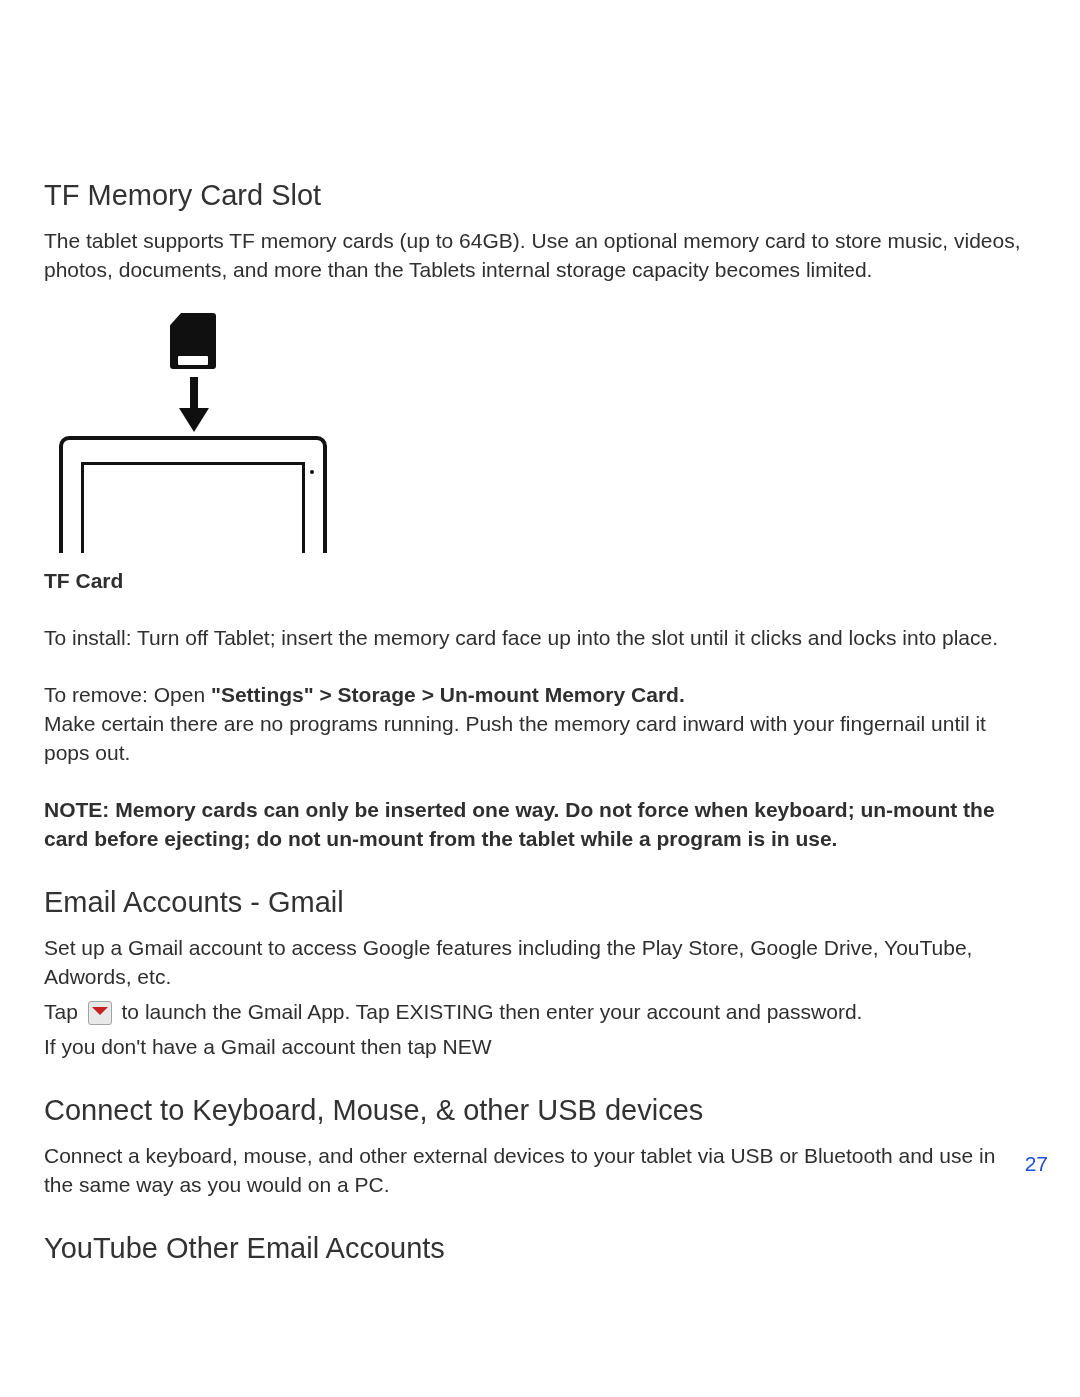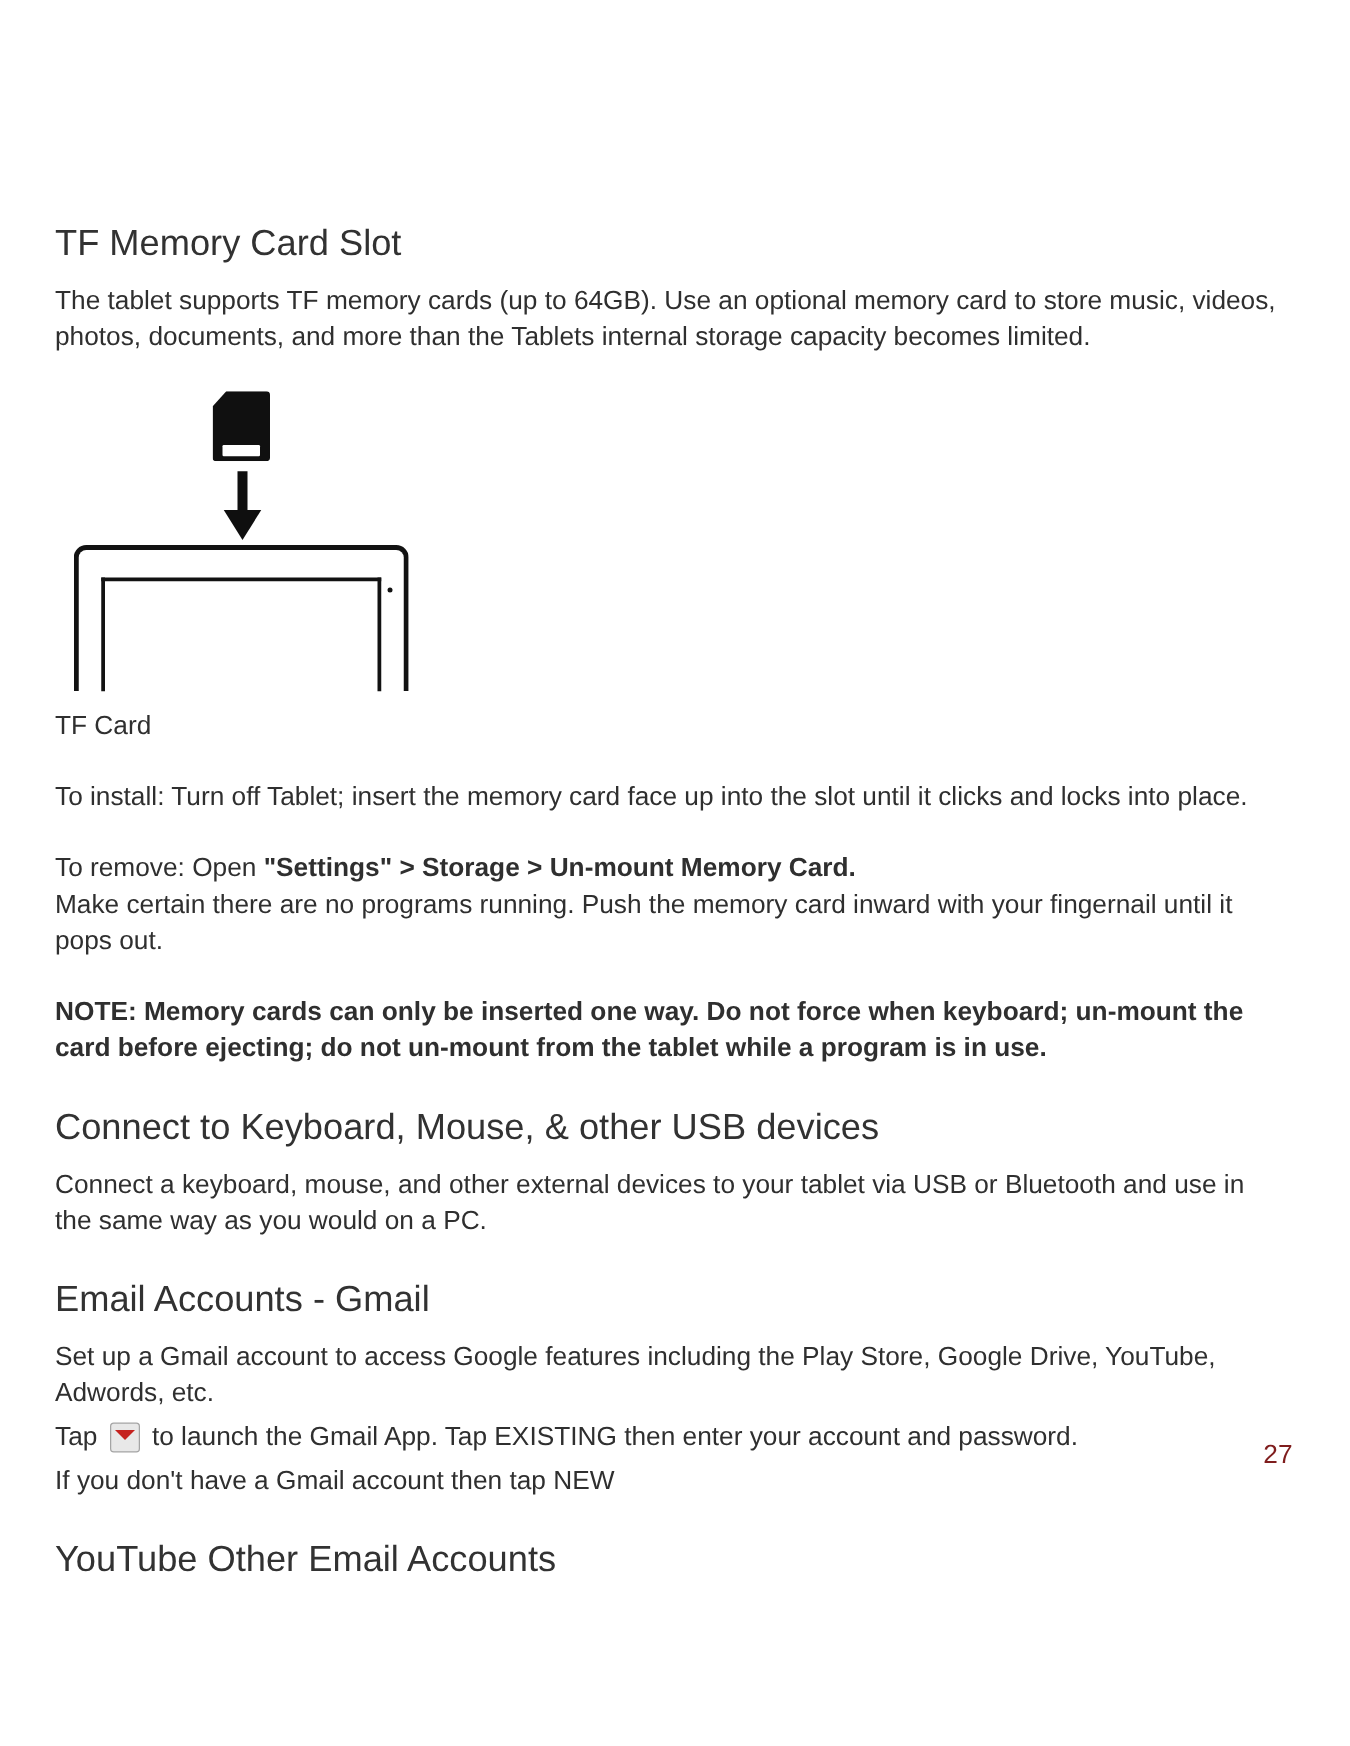--- a/index.html
+++ b/index.html
@@ -2,42 +2,42 @@
 <html><head>
 <meta charset="utf-8">
 <style>
   html,body{margin:0;padding:0;background:#fff;color:#2f2f2f;}
   body{width:1080px;min-height:1397px;position:relative;font-family:"Helvetica Neue",Helvetica,Arial,sans-serif;font-size:21px;line-height:1.38;}
   .page{padding:175px 58px 0 44px;}
   h2{font-weight:400;font-size:29px;color:#323232;margin:0 0 12px 0;}
   p{margin:0 0 28px 0;}
   .tight{margin-bottom:6px;}
   strong{font-weight:700;}
-  .subhead{font-weight:400;margin:14px 0 28px 0;font-size:21px;}
+  .subhead{font-weight:700;margin:14px 0 28px 0;font-size:21px;}
   .figure{width:280px;height:240px;margin:6px 0 6px 10px;position:relative;}
   .sd-card{position:absolute;left:116px;top:0;width:46px;height:56px;}
   .sd-body{position:absolute;left:0;top:0;width:46px;height:56px;background:#101010;border-radius:3px;clip-path:polygon(24% 0,100% 0,100% 100%,0 100%,0 22%);}
   .sd-gap{position:absolute;left:8px;bottom:4px;width:30px;height:9px;background:#fff;border-radius:1px;}
   .arrow{position:absolute;left:128px;top:64px;width:24px;height:56px;}
   .arrow-shaft{position:absolute;left:8px;top:0;width:8px;height:33px;background:#0f0f0f;}
   .arrow-head{position:absolute;left:-3px;top:31px;width:0;height:0;border-left:15px solid transparent;border-right:15px solid transparent;border-top:24px solid #0f0f0f;}
   .tablet-outer{position:absolute;left:5px;top:123px;width:268px;height:117px;border:4px solid #121212;border-bottom:none;border-radius:10px 10px 0 0;box-sizing:border-box;}
   .tablet-inner{position:absolute;left:18px;top:22px;right:18px;bottom:0;border:3px solid #121212;border-bottom:none;}
   .tablet-cam{position:absolute;right:9px;top:30px;width:4px;height:4px;background:#121212;border-radius:50%;}
   .inline-icon{display:inline-block;vertical-align:middle;width:22px;height:22px;border:1px solid #a4a4a4;border-radius:3px;background:#e8e8e8;position:relative;margin:0 4px;}
   .gmail-m{position:absolute;left:3px;top:5px;width:0;height:0;border-left:8px solid transparent;border-right:8px solid transparent;border-top:8px solid #c5221f;}
   .env-icon{display:inline-block;vertical-align:middle;width:22px;height:22px;border:1px solid #a4a4a4;border-radius:3px;background:#e8e8e8;position:relative;margin:0 4px;}
   .env-body{position:absolute;left:3px;top:7px;width:16px;height:11px;background:#d7b23a;border-radius:1px;}
   .env-flap{position:absolute;left:3px;top:3px;width:0;height:0;border-left:8px solid transparent;border-right:8px solid transparent;border-bottom:7px solid #e3c455;}
   .apps-icon{display:inline-block;vertical-align:middle;width:26px;height:26px;border:2px solid #2c7bb8;border-radius:50%;background:#fff;position:relative;margin:0 4px;}
   .apps-dot{position:absolute;width:5px;height:5px;background:#2c7bb8;border-radius:1px;}
   .d1{left:5px;top:5px}.d2{left:11px;top:5px}.d3{left:17px;top:5px}
   .d4{left:5px;top:11px}.d5{left:11px;top:11px}.d6{left:17px;top:11px}
   .section{margin-top:22px;}
-  .pagenum{position:absolute;right:46px;bottom:218px;font-size:21px;color:#7f1d1d;}
+  .pagenum{position:absolute;right:32px;bottom:218px;font-size:21px;color:#1d4ed8;}
 </style>
 </head>
 <body>
 
 <div class="page">
 
   <h2>TF Memory Card Slot</h2>
   <p>The tablet supports TF memory cards (up to 64GB). Use an optional memory card to store music, videos, photos, documents, and more than the Tablets internal storage capacity becomes limited.</p>
 
   <div class="figure">
@@ -60,31 +60,31 @@
   <p>To install: Turn off Tablet; insert the memory card face up into the slot until it clicks and locks into place.</p>
 
   <p>
     <span>To remove: Open </span><strong>"Settings" &gt; Storage &gt; Un-mount Memory Card.</strong><br>
     <span>Make certain there are no programs running. Push the memory card inward with your fingernail until it pops out.</span>
   </p>
 
   <p><strong>NOTE: Memory cards can only be inserted one way. Do not force when keyboard; un-mount the card before ejecting; do not un-mount from the tablet while a program is in use.</strong></p>
 
   <div class="section">
-    <h2>Connect to Keyboard, Mouse, &amp; other USB devices</h2>
-    <p>Connect a keyboard, mouse, and other external devices to your tablet via USB or Bluetooth and use in the same way as you would on a PC.</p>
-  </div>
-
-  <div class="section">
     <h2>Email Accounts - Gmail</h2>
     <p class="tight">Set up a Gmail account to access Google features including the Play Store, Google Drive, YouTube, Adwords, etc.</p>
     <p class="tight">
       <span>Tap </span><span class="inline-icon"><span class="gmail-m"></span></span><span> to launch the Gmail App. Tap EXISTING then enter your account and password.</span>
     </p>
     <p>If you don't have a Gmail account then tap NEW</p>
+  </div>
+
+  <div class="section">
+    <h2>Connect to Keyboard, Mouse, &amp; other USB devices</h2>
+    <p>Connect a keyboard, mouse, and other external devices to your tablet via USB or Bluetooth and use in the same way as you would on a PC.</p>
   </div>
 
   <div class="section">
     <h2>YouTube Other Email Accounts</h2>
   </div>
 
 </div>
 
 <div class="pagenum">27</div>
 

